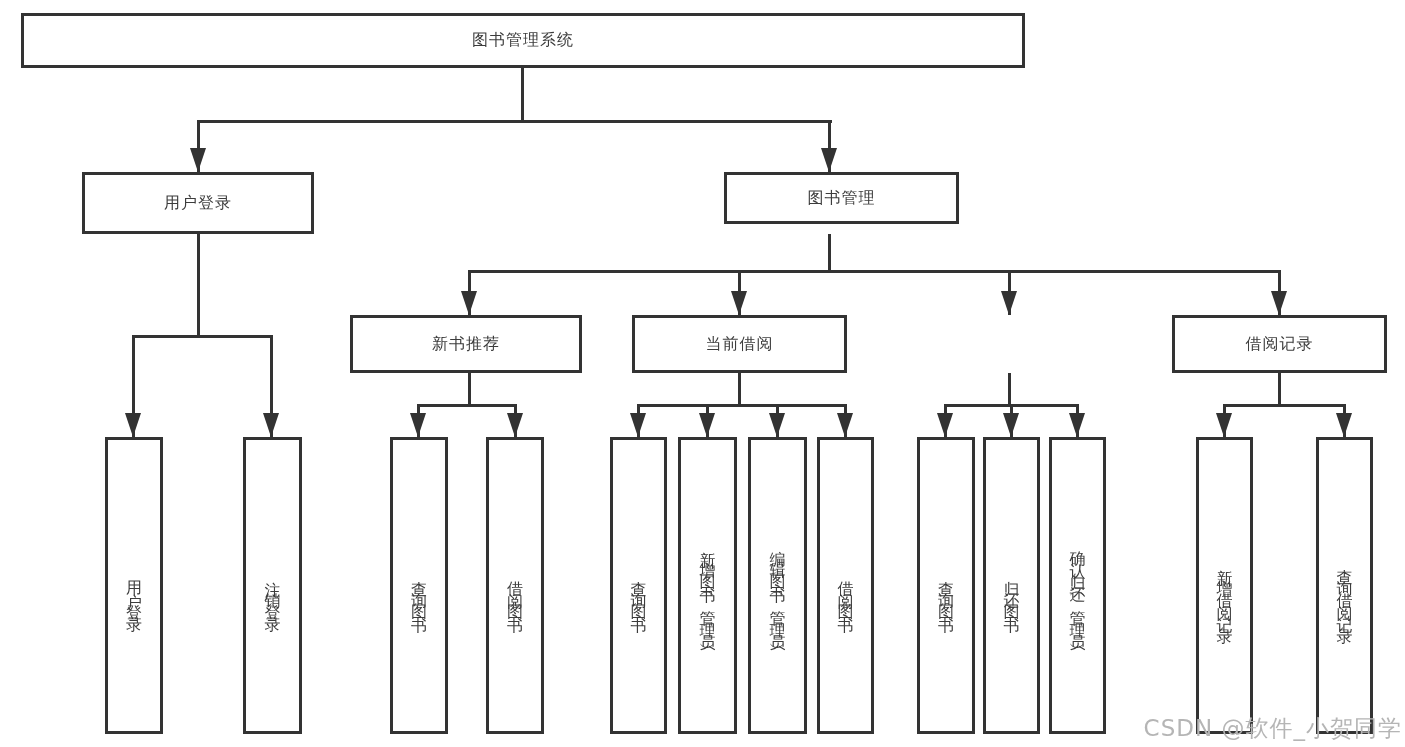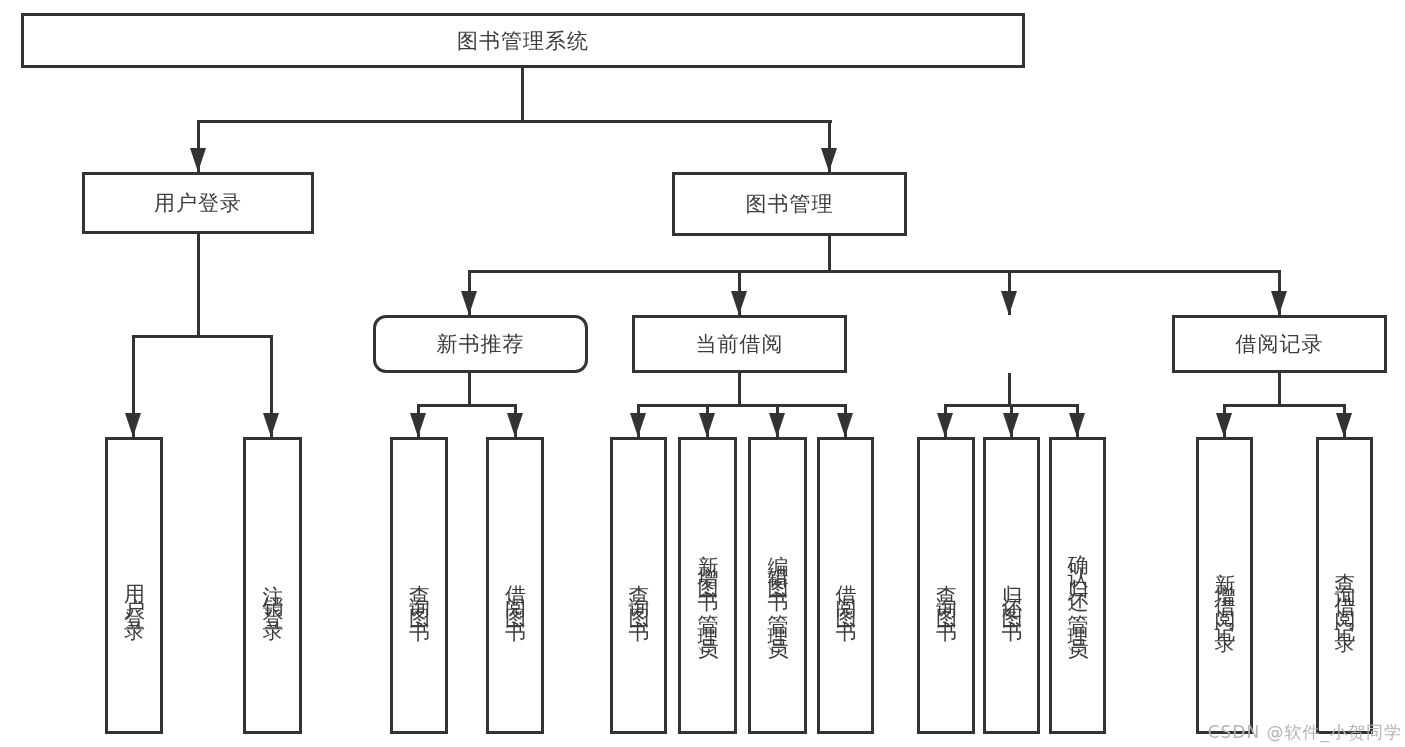--- a/index.html
+++ b/index.html
@@ -19,21 +19,21 @@
     background: #ffffff;
     border: 3px solid #333333;
     box-sizing: border-box;
     display: flex;
     align-items: center;
     justify-content: center;
     color: #3c3c3c;
     z-index: 2;
   }
   .box .lbl {
-    font-size: 21px;
+    font-size: 16px;
     letter-spacing: 1px;
     white-space: nowrap;
     color: #3c3c3c;
   }
   .box.v .lbl {
     writing-mode: vertical-rl;
     text-orientation: mixed;
     letter-spacing: 12px;
     line-height: 1;
     white-space: normal;
@@ -56,44 +56,44 @@
     width: 0; height: 0;
     border-left: 8px solid transparent;
     border-right: 8px solid transparent;
     border-top: 24px solid #333333;
     z-index: 3;
   }
   .watermark {
     position: absolute;
     right: 3px;
     bottom: 3px;
-    font-size: 17px;
+    font-size: 23px;
     color: #b5b5b5;
     letter-spacing: 1px;
     z-index: 4;
     white-space: nowrap;
   }
 </style>
 </head>
 <body>
 
 <div id="diagram">
 
   <div class="box" style="left:21px; top:13px; width:1004px; height:55px;">
     <span class="lbl">图书管理系统</span>
   </div>
 
   <div class="box" style="left:82px; top:172px; width:232px; height:62px;">
     <span class="lbl">用户登录</span>
   </div>
-  <div class="box" style="left:672px; top:172px; width:235px; height:64px;">
+  <div class="box" style="left:724px; top:172px; width:235px; height:52px;">
     <span class="lbl">图书管理</span>
   </div>
 
-  <div class="box" style="left:373px; top:315px; width:215px; height:58px;border-radius:13px;">
+  <div class="box" style="left:350px; top:315px; width:232px; height:58px;">
     <span class="lbl">新书推荐</span>
   </div>
   <div class="box" style="left:632px; top:315px; width:215px; height:58px;">
     <span class="lbl">当前借阅</span>
   </div>
   <div class="box" style="left:1172px; top:315px; width:215px; height:58px;">
     <span class="lbl">借阅记录</span>
   </div>
 
   <div class="box v" style="left:105px; top:437px; width:58px; height:297px;">

